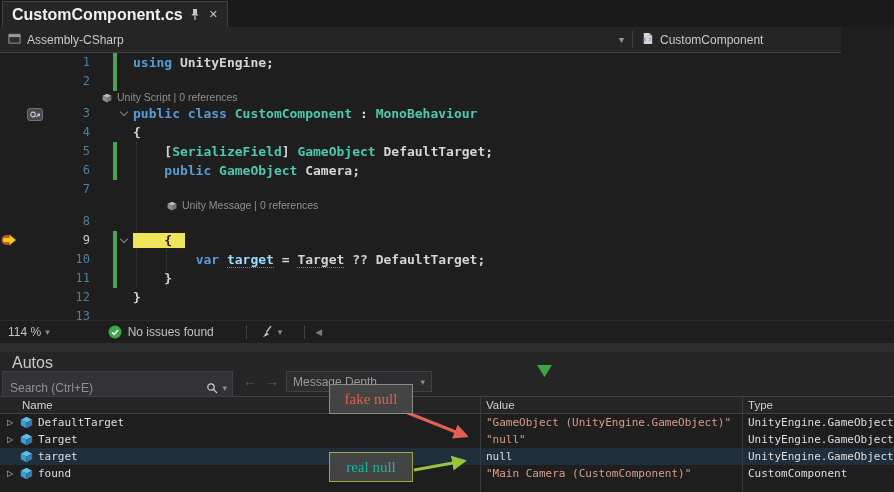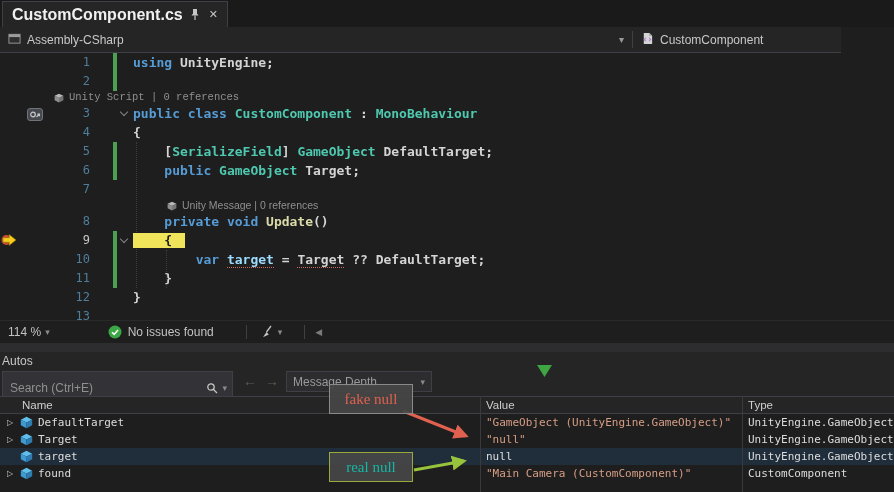--- a/index.html
+++ b/index.html
@@ -59,21 +59,21 @@
   .vsep{width:1px;height:14px;background:#3f3f46;margin-left:32px;}
   .broom{margin-left:14px;display:flex;}
   .bcaret{margin-left:3px;}
   .scroll-left{margin-left:10px;color:#7a7a7a;font-size:9px;}
   .hscroll-track{flex:1;height:100%;}
 
   .splitter{position:absolute;left:0;top:343px;width:894px;height:9px;background:#2d2d30;}
 
   
   .autos{position:absolute;left:0;top:352px;width:894px;height:140px;background:#252526;overflow:hidden;}
-  .autos-title{position:absolute;left:2px;top:2px;font-size:12px;color:#c8c8c8;}
+  .autos-title{position:absolute;left:12px;top:2px;font-size:16px;color:#c8c8c8;}
   .search-box{position:absolute;left:2px;top:19px;width:231px;height:34px;background:#333337;
               border:1px solid #3f3f46;display:flex;align-items:center;padding:0 5px;gap:4px;}
   .search-input{flex:1;background:transparent;border:none;outline:none;color:#ccc;font-size:12px;
                 font-family:"Liberation Sans",sans-serif;min-width:0;}
   .search-input::placeholder{color:#8f8f8f;}
   .search-ic{display:flex;}
   .nav-back{position:absolute;left:243px;top:21px;color:#5d5d5d;font-size:14px;}
   .nav-fwd{position:absolute;left:265px;top:21px;color:#5d5d5d;font-size:14px;}
   .depth-combo{position:absolute;left:286px;top:19px;width:146px;height:21px;border:1px solid #3f3f46;
                background:#2d2d30;display:flex;align-items:center;justify-content:space-between;
@@ -141,50 +141,50 @@
     <span class="combo-label">CustomComponent</span>
   </div>
 </div>
 
 <div class="editor">
   <div class="iguide" style="left:136px;top:89px;height:146px;"></div>
   <div class="iguide" style="left:166px;top:197px;height:38px;"></div>
   <div id="code-lines">
       <div class="code-row"><span class="glyph"></span><span class="lnum">1</span><span class="chbar on"></span><span class="fold"></span><span class="ctext"><span class="tok-kw">using</span><span class="tok-pl"> UnityEngine;</span></span></div>
       <div class="code-row"><span class="glyph"></span><span class="lnum">2</span><span class="chbar on"></span><span class="fold"></span><span class="ctext"></span></div>
-      <div class="codelens-row" style="padding-left: 54px; font-family: Liberation Mono, monospace;">
+      <div class="codelens-row" style="padding-left: 102px;">
         <span class="cl-ic">
           <svg width="10" height="10" viewBox="0 0 16 16">
             <polygon points="8,1 15,4.5 8,8 1,4.5" fill="#b9b9b9"></polygon>
             <polygon points="1,4.5 8,8 8,15 1,11.5" fill="#8f8f8f"></polygon>
             <polygon points="15,4.5 8,8 8,15 15,11.5" fill="#777"></polygon>
           </svg>
         </span>
         <span class="cl-text">Unity Script | 0 references</span>
       </div>
       <div class="code-row"><span class="glyph"></span><span class="lnum">3</span><span class="chbar"></span><span class="fold"><span class="chev"></span></span><span class="ctext"><span class="tok-kw">public class </span><span class="tok-ty">CustomComponent</span><span class="tok-pl"> : </span><span class="tok-ty">MonoBehaviour</span></span><span class="margin-ic"><svg width="16" height="13" viewBox="0 0 16 13">
             <rect x="0.5" y="0.5" width="15" height="12" rx="2.5" fill="#45484f" stroke="#70737a"></rect>
             <circle cx="6" cy="6.5" r="2.3" fill="none" stroke="#c8c8c8" stroke-width="1.2"></circle>
             <path d="M9.5 9 L12.5 6 M10.3 6h2.2v2.2" stroke="#c8c8c8" stroke-width="1.1" fill="none"></path>
           </svg></span></div>
       <div class="code-row"><span class="glyph"></span><span class="lnum">4</span><span class="chbar"></span><span class="fold"></span><span class="ctext"><span class="tok-pl">{</span></span></div>
       <div class="code-row"><span class="glyph"></span><span class="lnum">5</span><span class="chbar on"></span><span class="fold"></span><span class="ctext"><span class="tok-pl">    [</span><span class="tok-ty">SerializeField</span><span class="tok-pl">] </span><span class="tok-ty">GameObject</span><span class="tok-pl"> DefaultTarget;</span></span></div>
-      <div class="code-row"><span class="glyph"></span><span class="lnum">6</span><span class="chbar on"></span><span class="fold"></span><span class="ctext"><span class="tok-pl">    </span><span class="tok-kw">public </span><span class="tok-ty">GameObject</span><span class="tok-pl"> Target;</span></span></div>
+      <div class="code-row"><span class="glyph"></span><span class="lnum">6</span><span class="chbar on"></span><span class="fold"></span><span class="ctext"><span class="tok-pl">    </span><span class="tok-kw">public </span><span class="tok-ty">GameObject</span><span class="tok-pl"> Camera;</span></span></div>
       <div class="code-row"><span class="glyph"></span><span class="lnum">7</span><span class="chbar"></span><span class="fold"></span><span class="ctext"></span></div>
       <div class="codelens-row" style="padding-left: 167px;">
         <span class="cl-ic">
           <svg width="10" height="10" viewBox="0 0 16 16">
             <polygon points="8,1 15,4.5 8,8 1,4.5" fill="#b9b9b9"></polygon>
             <polygon points="1,4.5 8,8 8,15 1,11.5" fill="#8f8f8f"></polygon>
             <polygon points="15,4.5 8,8 8,15 15,11.5" fill="#777"></polygon>
           </svg>
         </span>
         <span class="cl-text">Unity Message | 0 references</span>
       </div>
-      <div class="code-row"><span class="glyph"></span><span class="lnum">8</span><span class="chbar"></span><span class="fold"></span><span class="ctext"><span class="tok-pl">    </span><span class="tok-kw">private void </span><span class="tok-me">Update</span><span class="tok-pl">()</span></span></div>
+      <div class="code-row"><span class="glyph"></span><span class="lnum">8</span><span class="chbar"></span><span class="fold"></span></div>
       <div class="code-row"><span class="glyph"><span><svg width="17" height="14" viewBox="0 0 17 14">
               <ellipse cx="5.5" cy="7" rx="5" ry="5" fill="#c94f35"></ellipse>
               <path d="M2 4.7h6.2V1.5L15 7l-6.8 5.5V9.3H2z" fill="#f5cd1e" stroke="#8f6f00" stroke-width="0.6"></path>
             </svg></span></span><span class="lnum cur-num">9</span><span class="chbar on"></span><span class="fold"><span class="chev"></span></span><span class="ctext"><span class="tok-cur">    {</span></span></div>
       <div class="code-row"><span class="glyph"></span><span class="lnum">10</span><span class="chbar on"></span><span class="fold"></span><span class="ctext"><span class="tok-pl">        </span><span class="tok-kw">var</span><span class="tok-pl"> </span><span class="tok-lo tok-u">target</span><span class="tok-pl"> = </span><span class="tok-pl tok-u">Target</span><span class="tok-pl"> ?? </span><span class="tok-pl">DefaultTarget;</span></span></div>
       <div class="code-row"><span class="glyph"></span><span class="lnum">11</span><span class="chbar on"></span><span class="fold"></span><span class="ctext"><span class="tok-pl">    }</span></span></div>
       <div class="code-row"><span class="glyph"></span><span class="lnum">12</span><span class="chbar"></span><span class="fold"></span><span class="ctext"><span class="tok-pl">}</span></span></div>
       <div class="code-row"><span class="glyph"></span><span class="lnum">13</span><span class="chbar"></span><span class="fold"></span><span class="ctext"></span></div>
     </div>
 </div>

